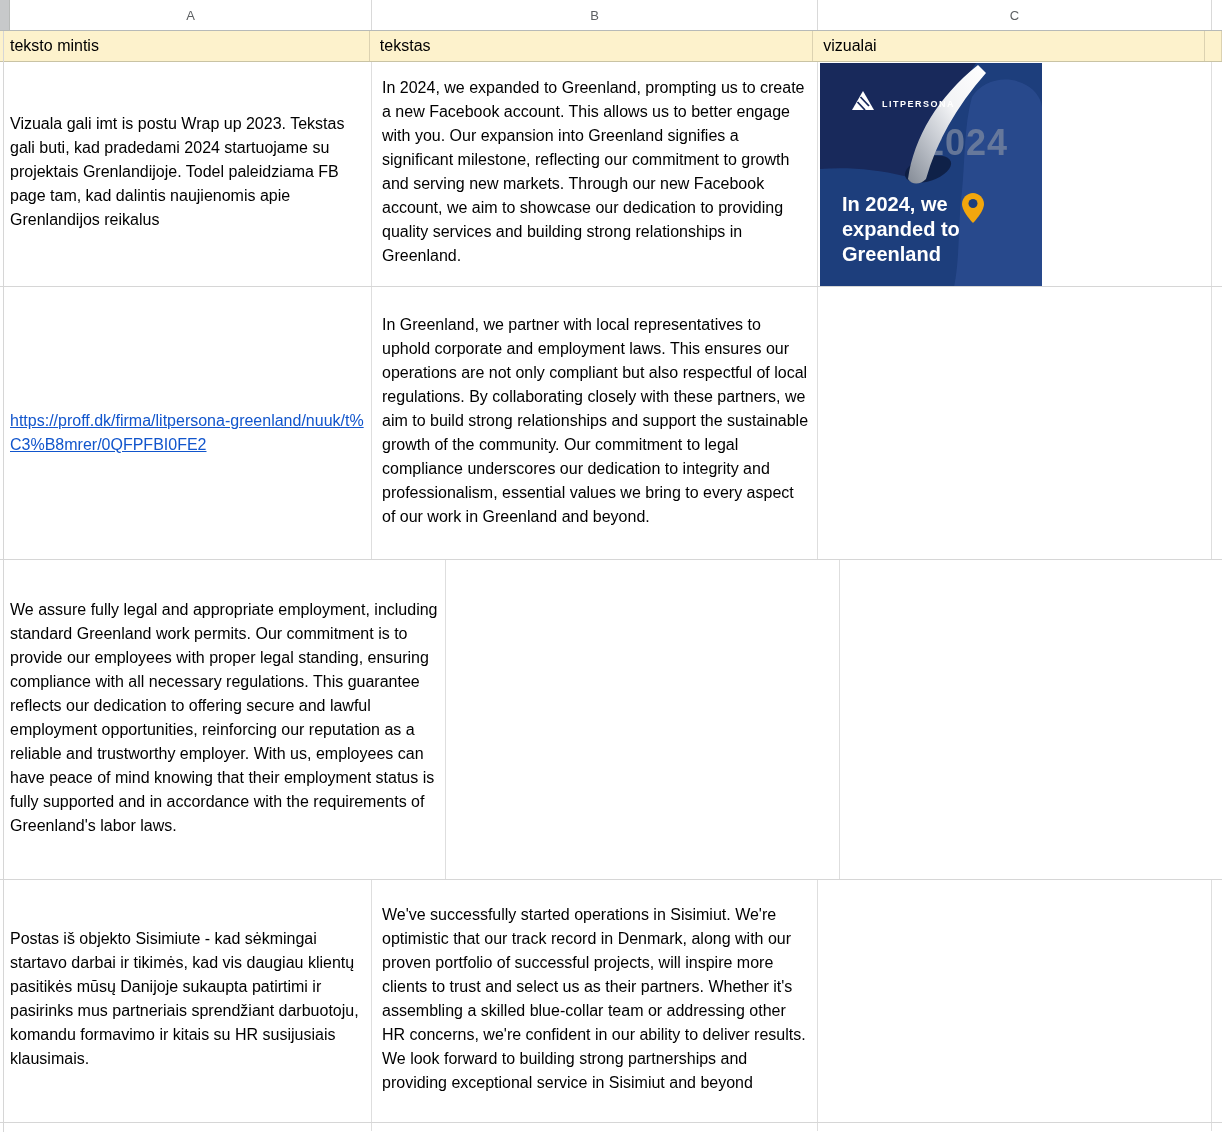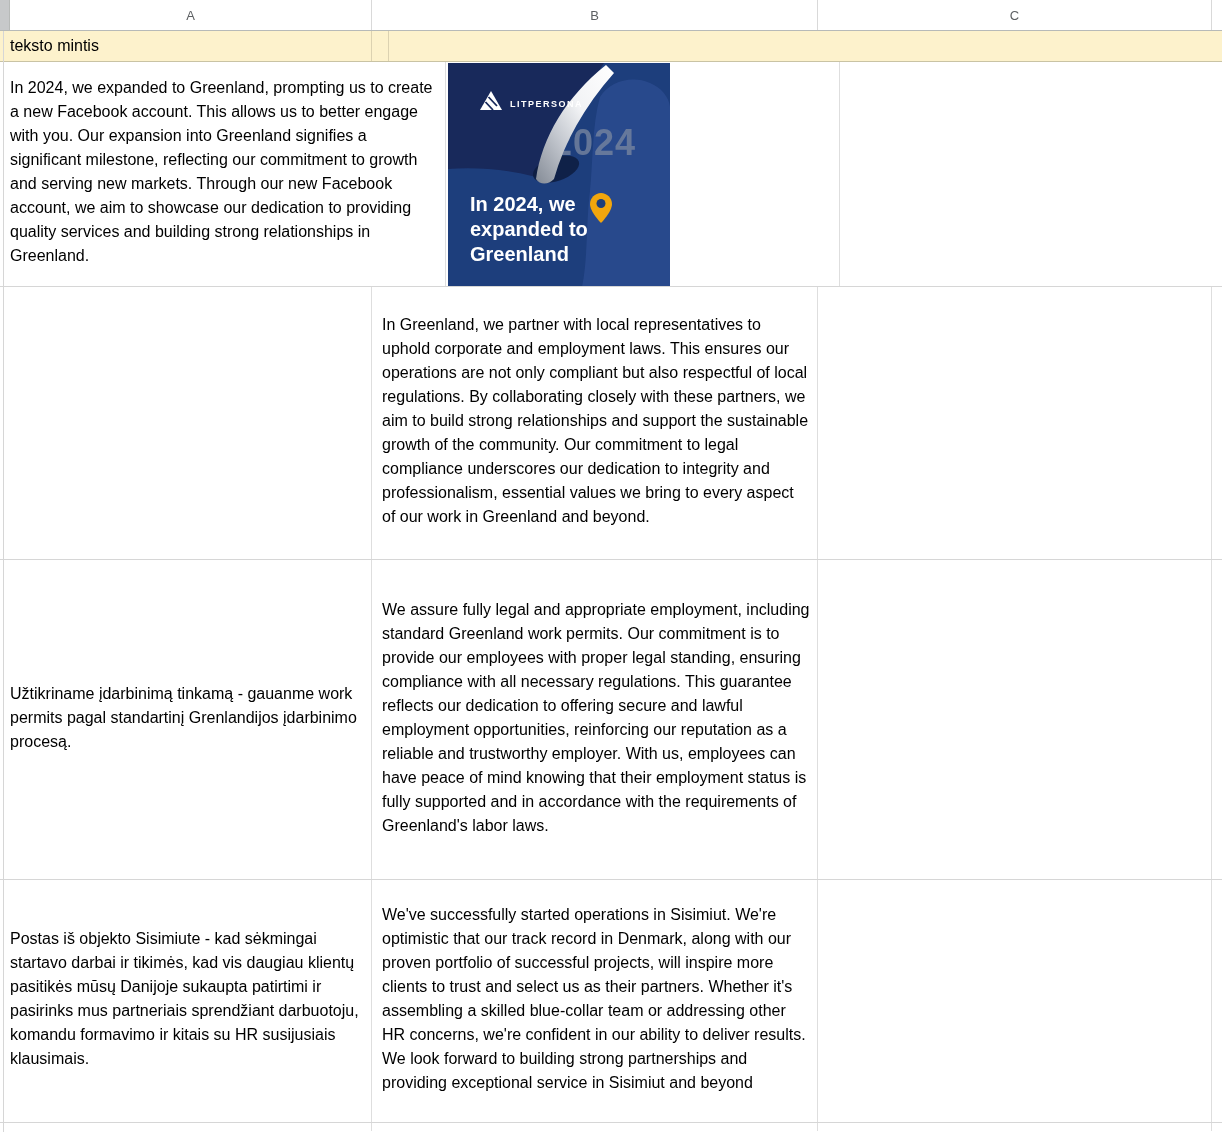--- a/index.html
+++ b/index.html
@@ -44,24 +44,29 @@
   <div class="letters">
     <div class="corner"></div>
     <div class="letter a">A</div>
     <div class="letter b">B</div>
     <div class="letter c">C</div>
     <div class="letter d"></div>
   </div>
 
   <div class="fieldrow">
     <div class="cell col-a">teksto mintis</div>
+    <div class="cell col-b">tekstas</div>
+    <div class="cell col-c">vizualai</div>
     <div class="cell col-d"></div>
   </div>
 
   <div class="row r1">
+    <div class="cell col-a txtcell">
+      <div class="txt">Vizuala gali imt is postu Wrap up 2023. Tekstas gali buti, kad pradedami 2024 startuojame su projektais Grenlandijoje. Todel paleidziama FB page tam, kad dalintis naujienomis apie Grenlandijos reikalus</div>
+    </div>
     <div class="cell col-b txtcell">
       <div class="txt">In 2024, we expanded to Greenland, prompting us to create a new Facebook account. This allows us to better engage with you. Our expansion into Greenland signifies a significant milestone, reflecting our commitment to growth and serving new markets. Through our new Facebook account, we aim to showcase our dedication to providing quality services and building strong relationships in Greenland.</div>
     </div>
     <div class="cell col-c">
       <div class="imgwrap">
         <svg width="222" height="224" viewBox="0 0 222 224" xmlns="http://www.w3.org/2000/svg">
           <defs>
             <linearGradient id="curlGrad" x1="0%" y1="100%" x2="100%" y2="0%">
               <stop offset="0%" stop-color="#848b96"></stop>
               <stop offset="35%" stop-color="#c6cad1"></stop>
@@ -92,33 +97,31 @@
         </svg>
       </div>
     </div>
     <div class="cell col-d"></div>
   </div>
 
   <div class="row r2">
     <div class="cell col-a txtcell">
       <div class="txt">
         <br>
+        <a class="cell-link" href="#">https://proff.dk/firma/litpersona-greenland/nuuk/t%C3%B8mrer/0QFPFBI0FE2</a>
       </div>
     </div>
     <div class="cell col-b txtcell">
       <div class="txt">In Greenland, we partner with local representatives to uphold corporate and employment laws. This ensures our operations are not only compliant but also respectful of local regulations. By collaborating closely with these partners, we aim to build strong relationships and support the sustainable growth of the community. Our commitment to legal compliance underscores our dedication to integrity and professionalism, essential values we bring to every aspect of our work in Greenland and beyond.</div>
     </div>
     <div class="cell col-c"></div>
     <div class="cell col-d"></div>
   </div>
 
   <div class="row r3">
-    <div class="cell col-a txtcell">
-      <div class="txt">Užtikriname įdarbinimą tinkamą - gauanme work permits pagal standartinį Grenlandijos įdarbinimo procesą.</div>
-    </div>
     <div class="cell col-b txtcell">
       <div class="txt">We assure fully legal and appropriate employment, including standard Greenland work permits. Our commitment is to provide our employees with proper legal standing, ensuring compliance with all necessary regulations. This guarantee reflects our dedication to offering secure and lawful employment opportunities, reinforcing our reputation as a reliable and trustworthy employer. With us, employees can have peace of mind knowing that their employment status is fully supported and in accordance with the requirements of Greenland's labor laws.</div>
     </div>
     <div class="cell col-c"></div>
     <div class="cell col-d"></div>
   </div>
 
   <div class="row r4">
     <div class="cell col-a txtcell">
       <div class="txt"> Postas iš objekto Sisimiute - kad sėkmingai startavo darbai ir tikimės, kad vis daugiau klientų pasitikės mūsų Danijoje sukaupta patirtimi ir pasirinks mus partneriais sprendžiant darbuotoju, komandu formavimo ir kitais su HR susijusiais klausimais.</div>

